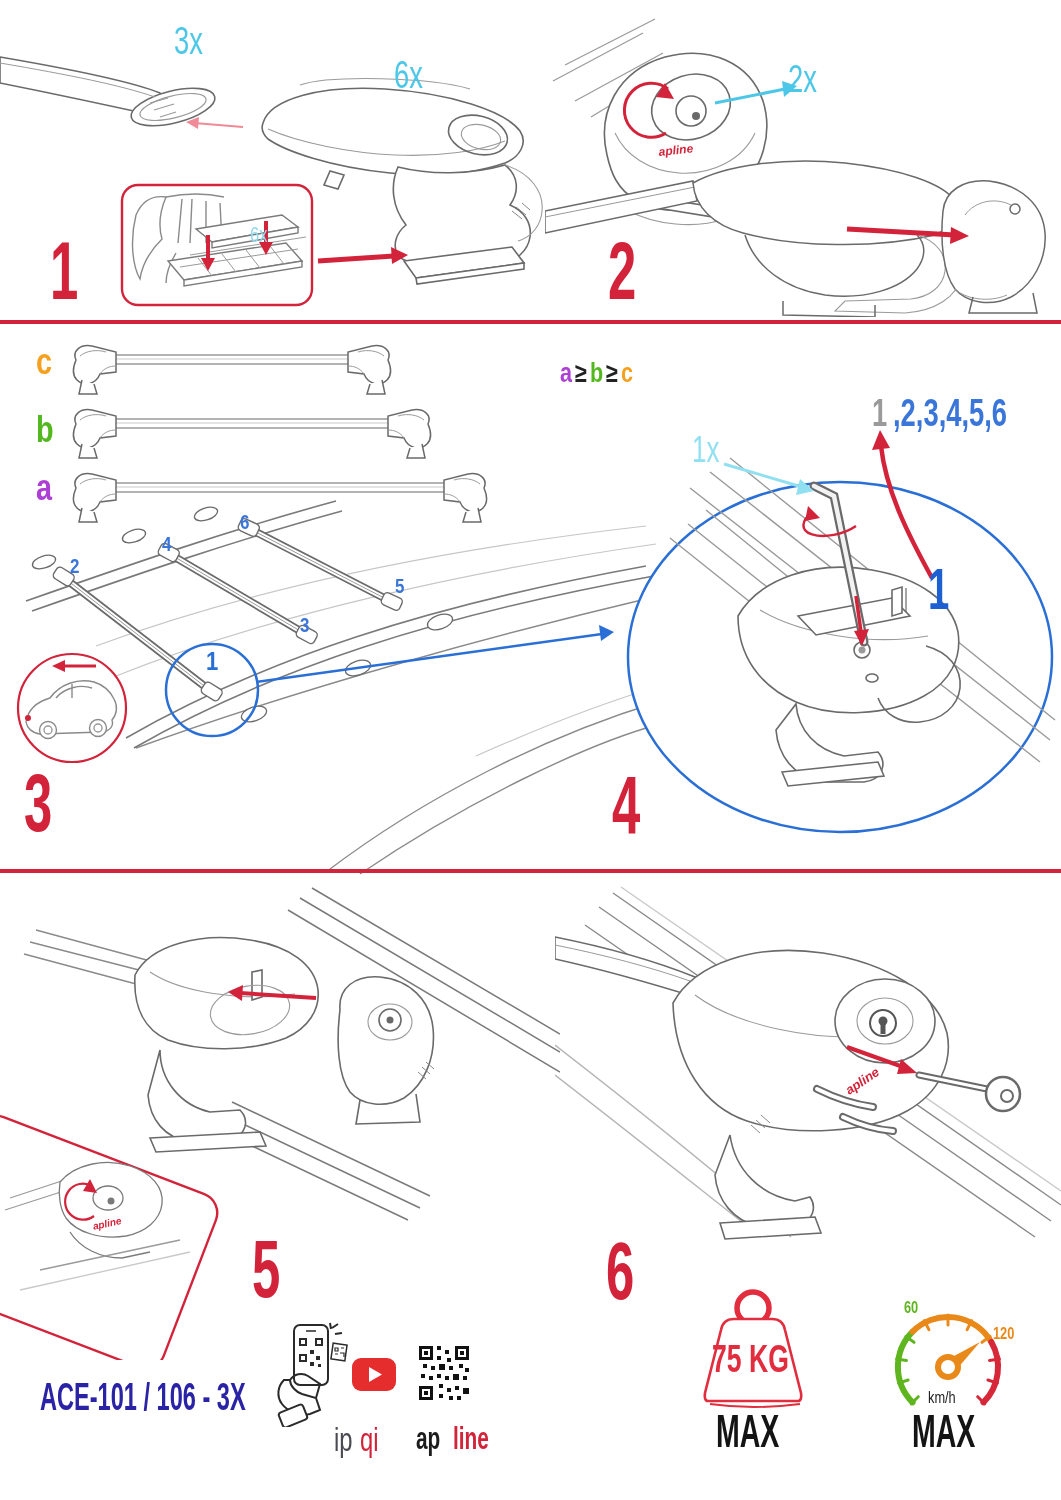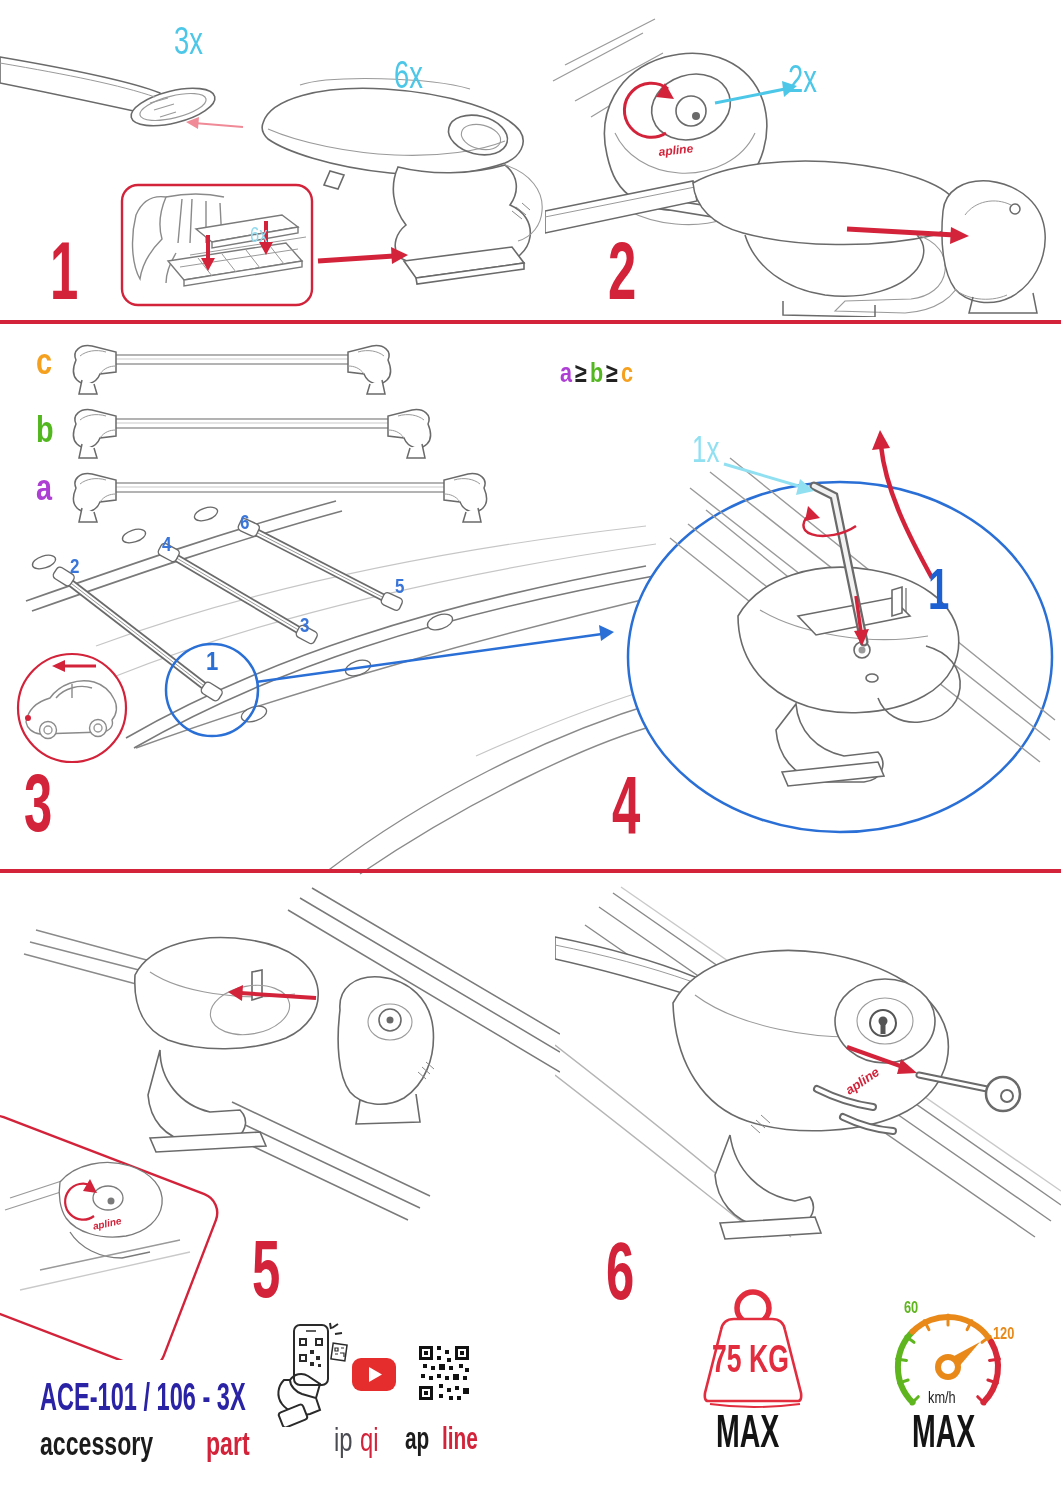--- a/index.html
+++ b/index.html
@@ -296,20 +296,23 @@
     </g>
     <g>
       <path d="M322,158 C300,118 276,72 271,26" stroke="#d3233a" stroke-width="4.5" fill="none"></path>
       <polygon points="270,10 262,30 280,28" fill="#d3233a"></polygon>
     </g>
     <g>
       <line x1="114" y1="44" x2="192" y2="67" stroke="#90e0f2" stroke-width="3"></line>
       <polygon points="204,71 190,59 186,75" fill="#90e0f2"></polygon>
     </g>
   </svg>
+  <div class="abs seq-row" style="left:872px;top:392px">
+    <span style="color:#9a9a9a">1</span><span style="color:#3a76d9">,2,3,4,5,6</span>
+  </div>
   <span class="abs cond qty-light" style="left:692px;top:432px">1x</span>
   <span class="abs cond callout-blue" style="left:928px;top:560px">1</span>
   <span class="abs cond step-num" style="left:612px;top:764px">4</span>
 
   <div class="abs divider" style="top:869px"></div>
 
   <svg class="abs" style="left:0;top:880px" width="560" height="480" viewBox="0 0 560 480">
 
     <g stroke="#8a8a8a" stroke-width="1.4" fill="none">
       <path d="M30,62 L170,98 M24,74 L166,112 M36,50 L176,88"></path>
@@ -399,23 +402,20 @@
       <path d="M364,190 L432,204" stroke="#6a6a6a" stroke-width="7" stroke-linecap="round" fill="none"></path>
       <path d="M364,190 L432,204" stroke="#fff" stroke-width="3.2" stroke-linecap="round" fill="none"></path>
       <circle cx="448" cy="209" r="17" fill="#fff" stroke="#6a6a6a" stroke-width="2.5"></circle>
       <circle cx="452" cy="211" r="6" fill="#fff" stroke="#6a6a6a" stroke-width="2"></circle>
     </g>
   </svg>
   <span class="abs cond brand-badge" style="left:843px;top:1086px;font-size:13px;transform:rotate(-34deg)">apline</span>
   <span class="abs cond step-num" style="left:606px;top:1230px">6</span>
 
   <span class="abs cond model" style="left:40px;top:1378px">ACE-101 / 106 - 3X</span>
-  <div class="abs brandrow" style="left:40px;top:1424px">
-    <span style="color:#1c1c1c">accessory</span><span style="color:#d3233a">part</span>
-  </div>
 
   <div class="abs mdak" style="left:232px;top:1510px">
     <span>MD</span><span style="color:#d3233a">Λ</span><span>K</span>
   </div>
 
   <svg class="abs" style="left:272px;top:1322px" width="78" height="105" viewBox="0 0 78 105">
     <g stroke="#2a2a2a" fill="#fff" stroke-width="2">
       <rect x="22" y="3" width="34" height="60" rx="6"></rect>
       <line x1="34" y1="9" x2="44" y2="9" stroke-width="1.5"></line>
     </g>
@@ -486,21 +486,21 @@
         <rect x="41" y="5" width="8" height="8"></rect>
       <rect x="5" y="45" width="8" height="8"></rect>
     </g>
     <g fill="#111">
       <rect x="7" y="7" width="4" height="4"></rect>
         <rect x="43" y="7" width="4" height="4"></rect>
       <rect x="7" y="47" width="4" height="4"></rect>
     </g>
   </svg>
 
-  <div class="abs apline" style="left:405px;top:1420px">
+  <div class="abs apline" style="left:416px;top:1420px">
     <span style="color:#1c1c1c">ap</span><span style="color:#d3233a">line</span>
   </div>
 
   <svg class="abs" style="left:688px;top:1288px" width="130" height="122" viewBox="0 0 130 122">
     <circle cx="65" cy="20" r="16" fill="none" stroke="#e22d3f" stroke-width="5.5"></circle>
     <path d="M20,113 Q16,113 17,105 L33,42 Q35,31 46,31 L84,31 Q95,31 97,42 L113,105 Q114,113 110,113 Z" fill="#fff" stroke="#e22d3f" stroke-width="2.6"></path>
     <path d="M22,116 Q65,122 112,116" fill="none" stroke="#e22d3f" stroke-width="2"></path>
   </svg>
   <span class="abs cond kg-val" style="left:712px;top:1340px">75 KG</span>
   <span class="abs cond max-label" style="left:716px;top:1408px">MAX</span>

